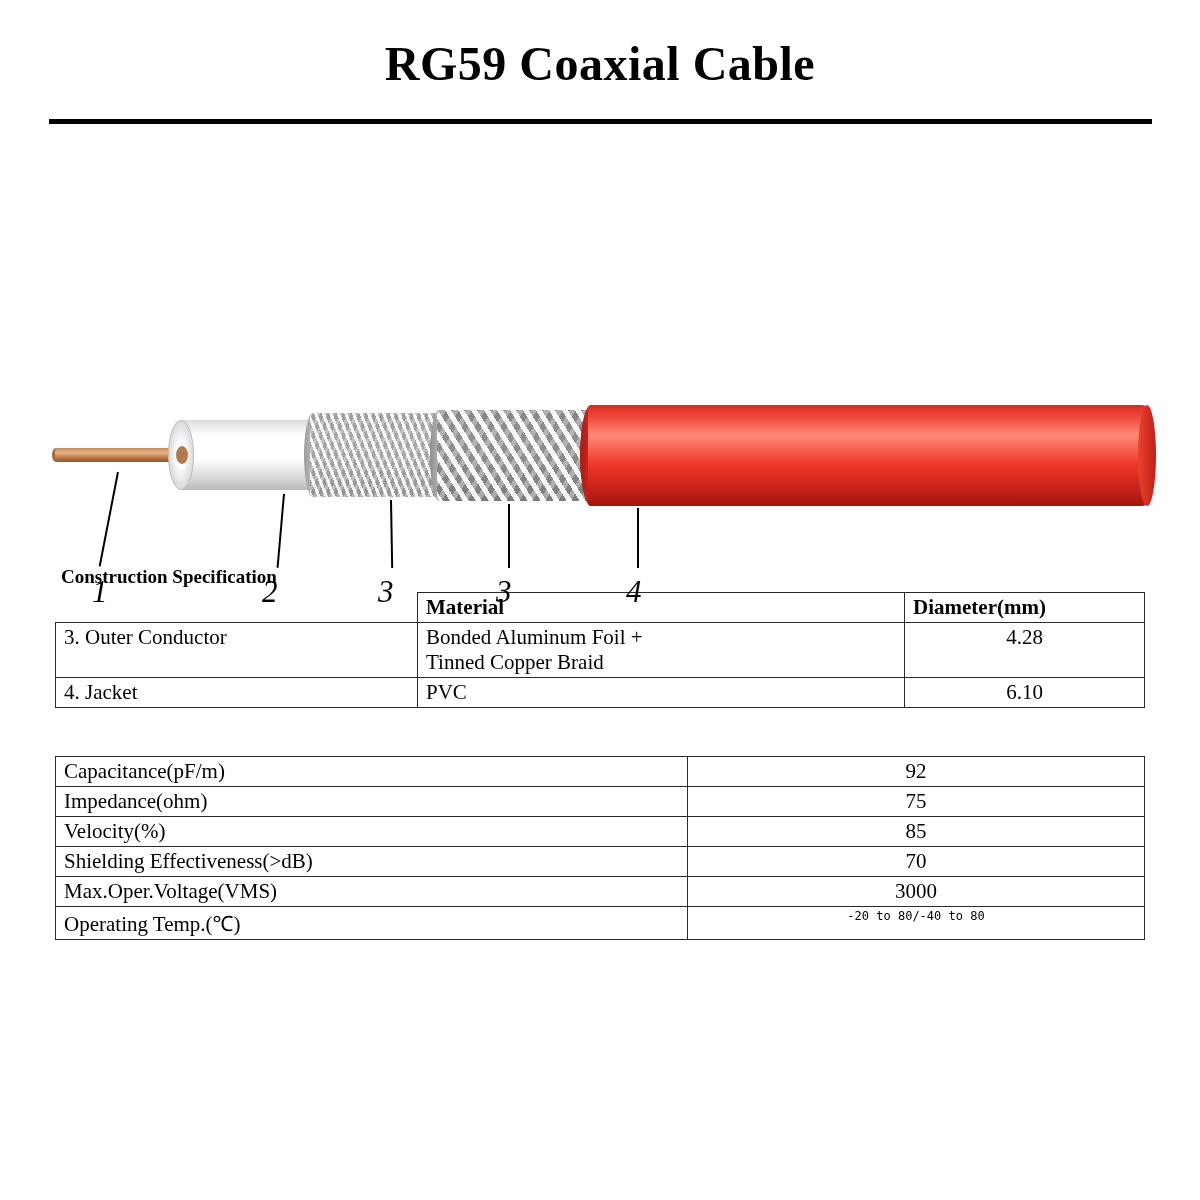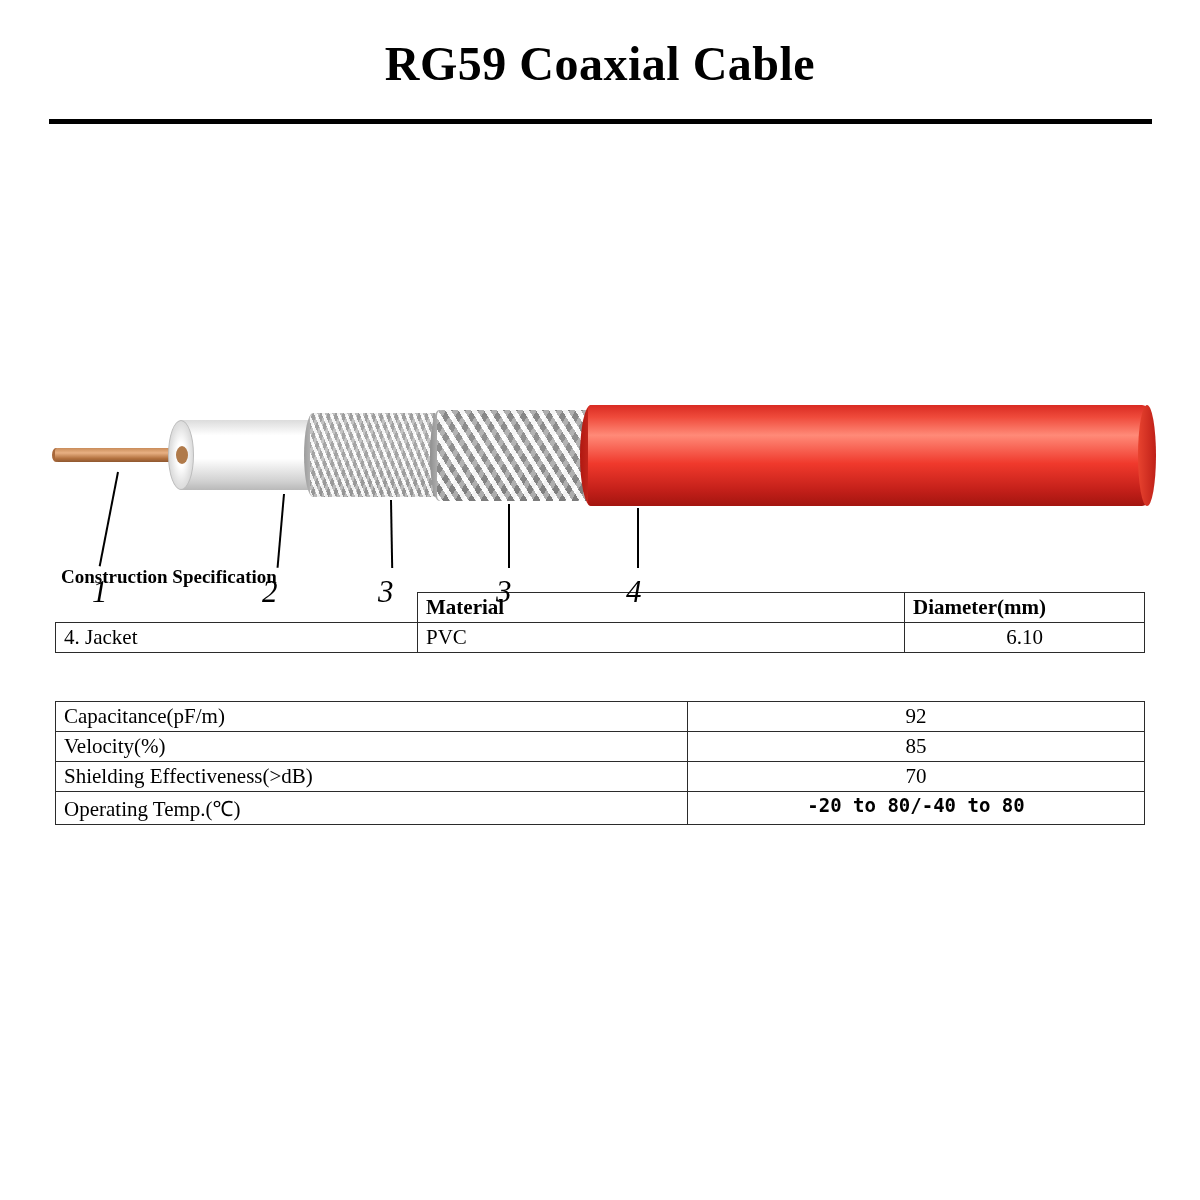--- a/index.html
+++ b/index.html
@@ -206,23 +206,22 @@
   .tbl-construction td.col-item { width: 345px; }
   .tbl-construction td.col-mat  { width: 470px; }
   .tbl-construction td.col-dia  { text-align: center; }
   .tbl-construction .hdr td { text-align: left; font-weight: bold; }
   .tbl-construction .hdr td.blank { border-left: none; border-top: none; }
 
   .tbl-electrical td.col-label { width: 615px; font-family: Liberation Serif, serif; }
   .tbl-electrical td.col-value { text-align: center; }
   .mono {
     font-family: "DejaVu Sans Mono", monospace;
-    font-size: 19px;
+    font-size: 12px;
     letter-spacing: 0px;
-    font-weight: bold;
   }
 
   .spacer-1 { height: 52px; }
   .spacer-2 { height: 48px; }
 </style>
 </head>
 <body>
 
 <div class="title">RG59 Coaxial Cable</div>
 <div class="title-rule"></div>
@@ -264,44 +263,58 @@
 <div class="section">
   <div class="section-heading">Construction Specification</div>
   <table class="tbl-construction">
     <tbody>
       <tr class="hdr">
         <td class="col-item blank"></td>
         <td class="col-mat">Material</td>
         <td class="col-dia">Diameter(mm)</td>
       </tr>
       <tr>
+        <td class="col-item">3. Outer Conductor</td>
+        <td class="col-mat" style="white-space: pre-line;">Bonded Aluminum Foil +
+Tinned Copper Braid</td>
+        <td class="col-dia">4.28</td>
+      </tr>
+      <tr>
         <td class="col-item">4. Jacket</td>
         <td class="col-mat">PVC</td>
         <td class="col-dia">6.10</td>
       </tr>
     </tbody>
   </table>
 </div>
 
 <div class="spacer-2"></div>
 
 <div class="section">
   <table class="tbl-electrical">
     <tbody>
       <tr>
         <td class="col-label">Capacitance(pF/m)</td>
         <td class="col-value">92</td>
       </tr>
       <tr>
+        <td class="col-label">Impedance(ohm)</td>
+        <td class="col-value">75</td>
+      </tr>
+      <tr>
         <td class="col-label">Velocity(%)</td>
         <td class="col-value">85</td>
       </tr>
       <tr>
         <td class="col-label">Shielding Effectiveness(&gt;dB)</td>
         <td class="col-value">70</td>
+      </tr>
+      <tr>
+        <td class="col-label">Max.Oper.Voltage(VMS)</td>
+        <td class="col-value">3000</td>
       </tr>
       <tr>
         <td class="col-label">Operating Temp.(℃)</td>
         <td class="col-value mono">-20 to 80/-40 to 80</td>
       </tr>
     </tbody>
   </table>
 </div>
 
 </body></html>

